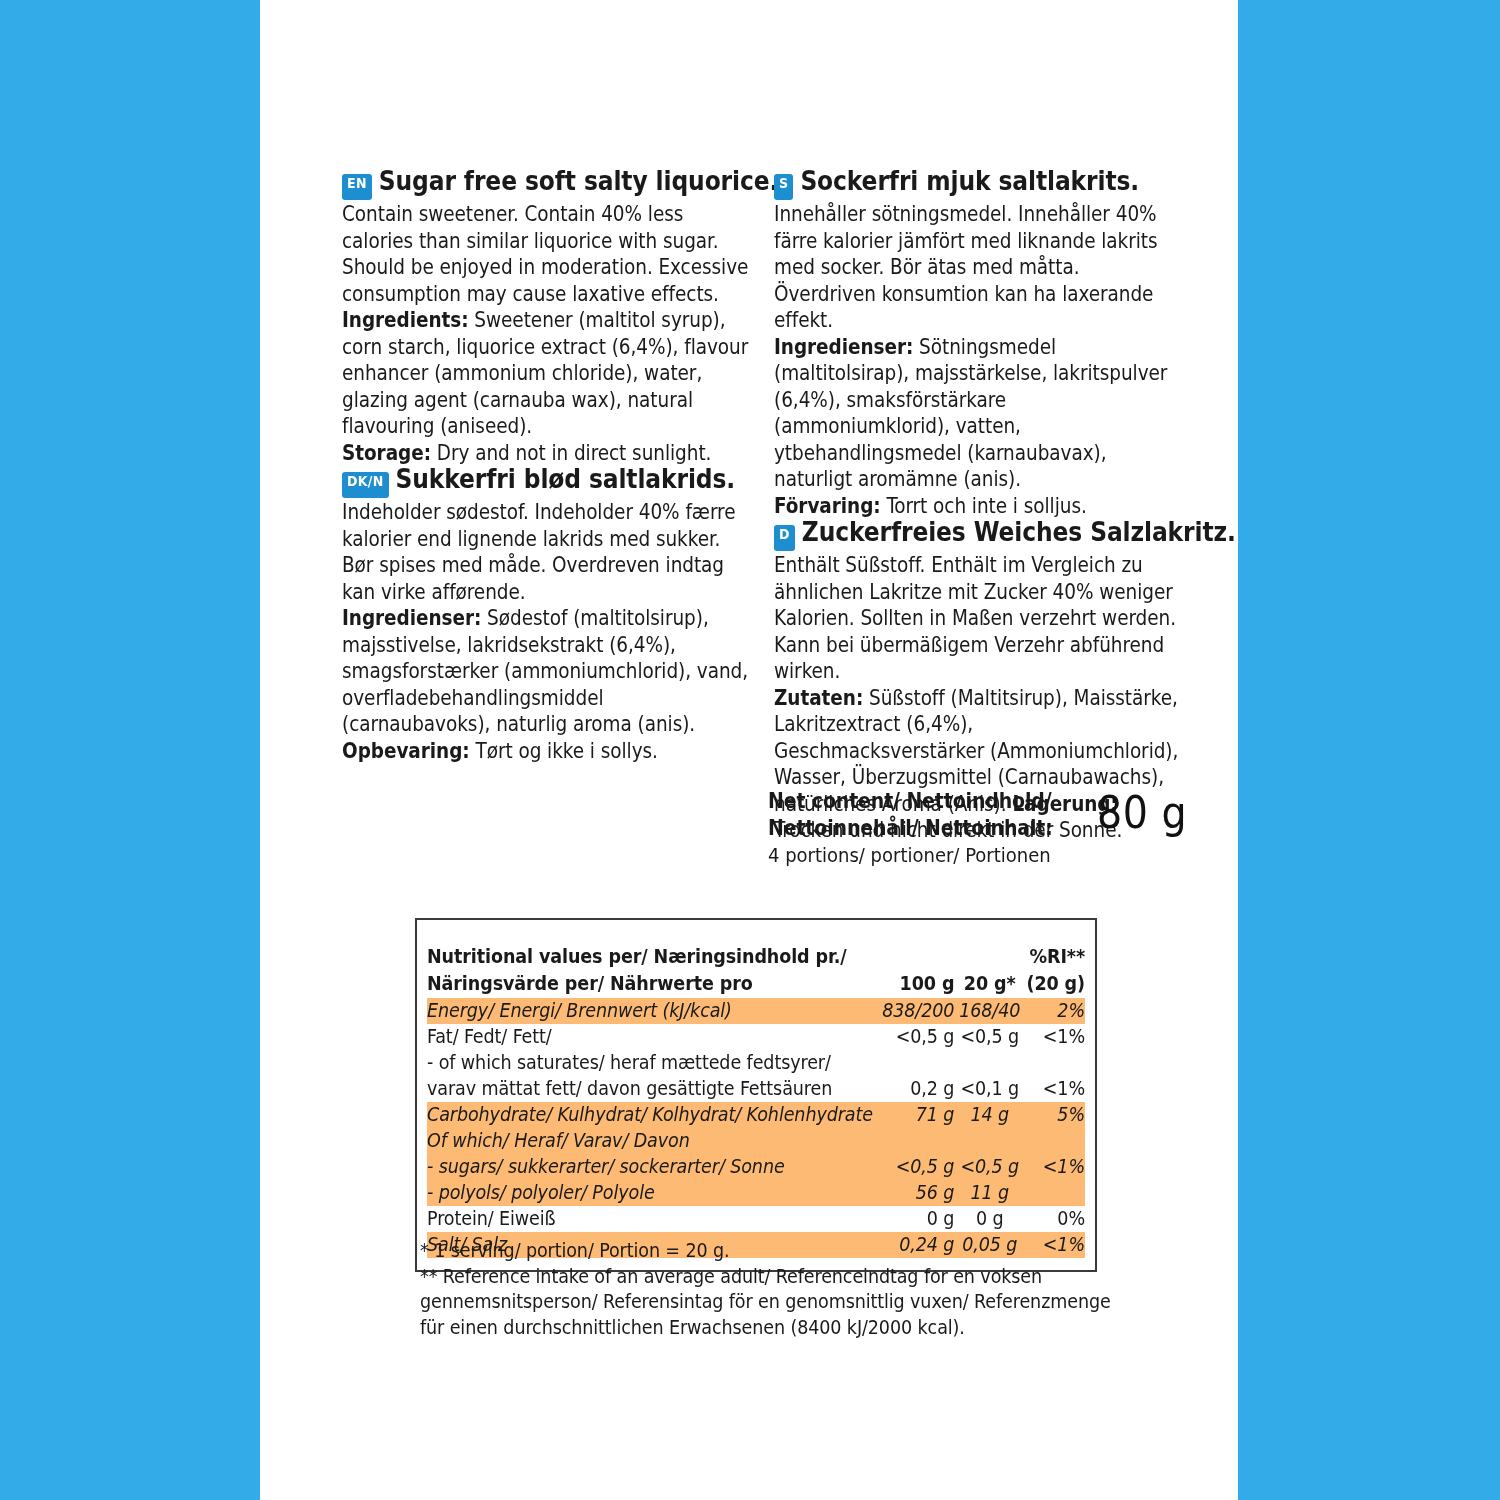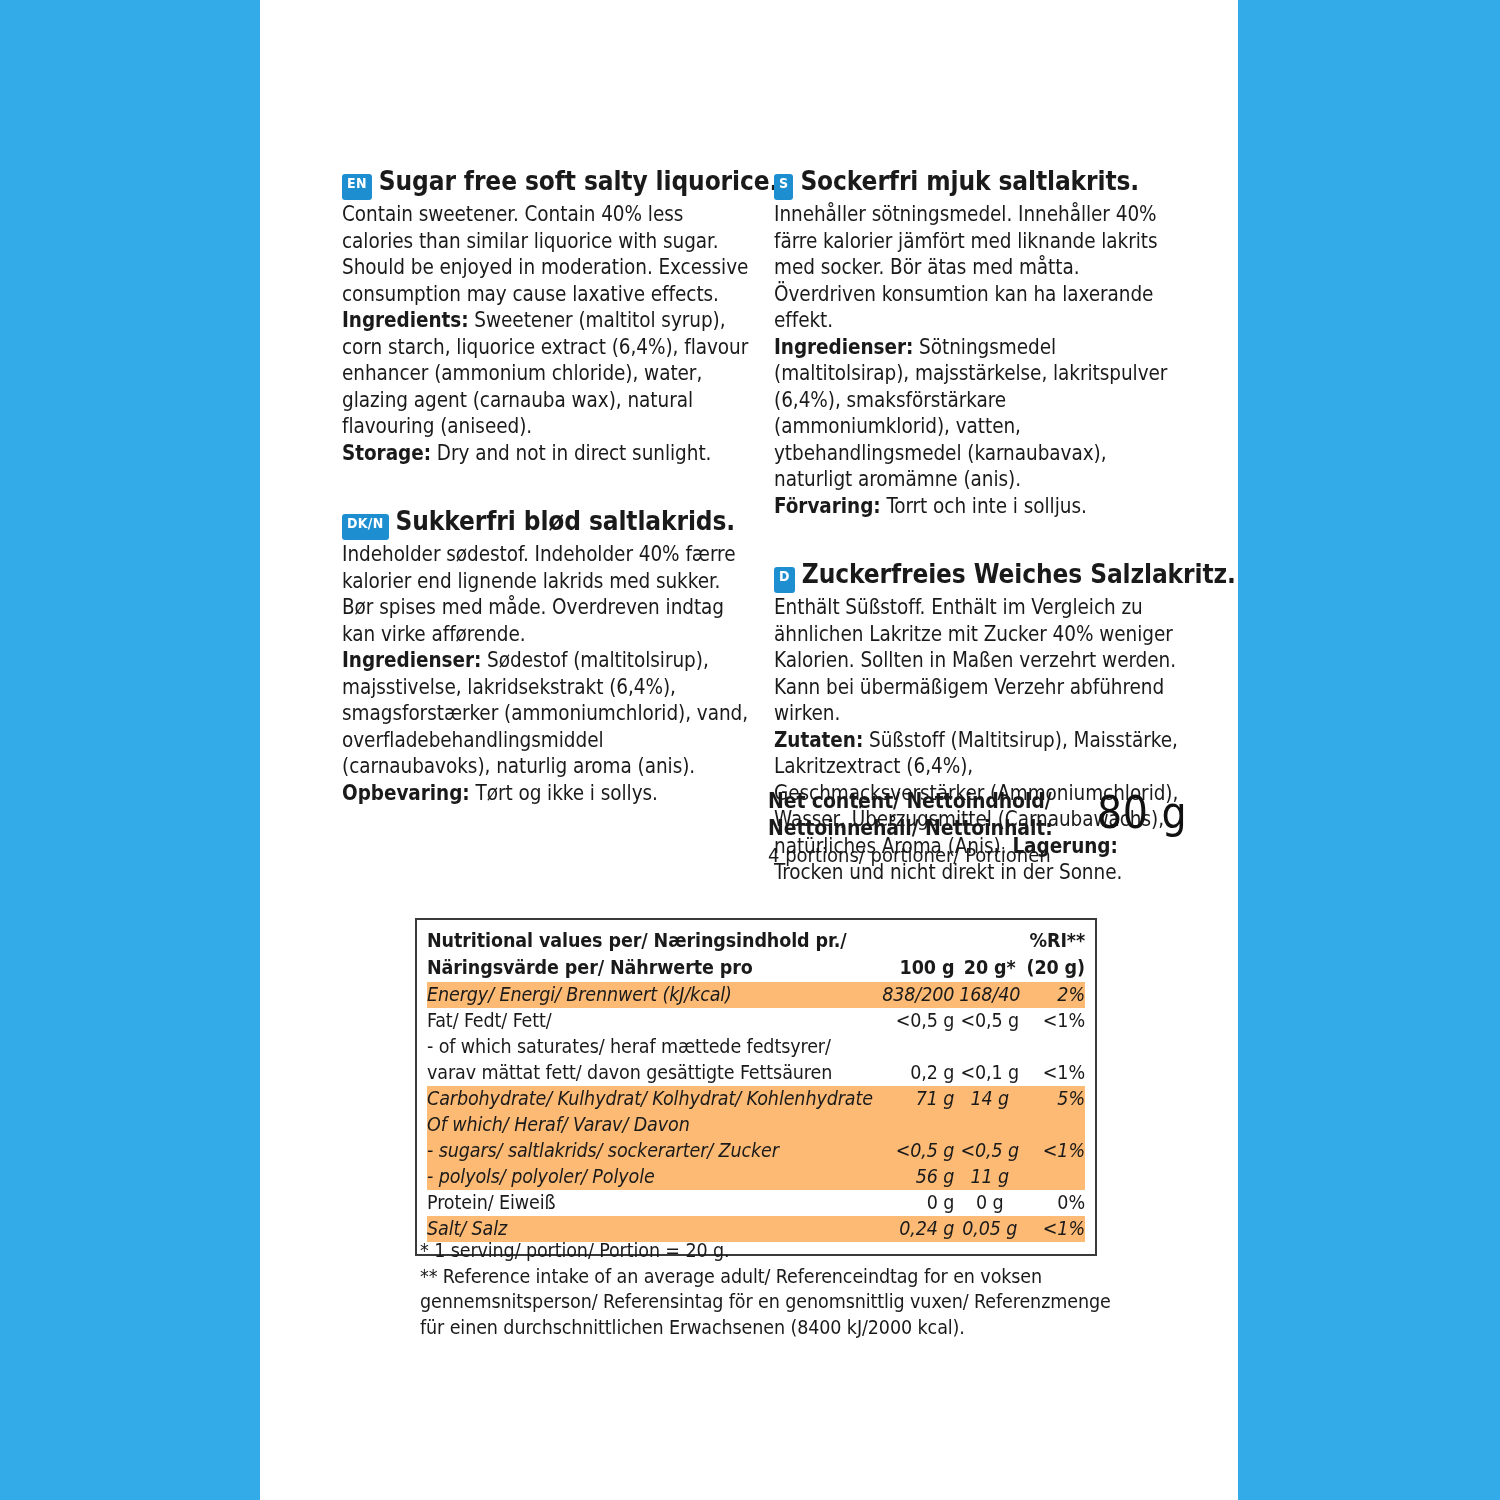--- a/index.html
+++ b/index.html
@@ -44,21 +44,21 @@
     width: 940px;
   }
   .lang-col {
     display: inline-block;
     vertical-align: top;
     width: 410px;
   }
   .lang-col.col-right { margin-left: 22px; }
 
   .lang-block { margin-bottom: 0; }
-  .lang-block + .lang-block { margin-top: 42px; }
+  .lang-block + .lang-block { }
 
   .badge {
     display: inline-block;
     background: #1D8FD1;
     color: #ffffff;
     font-weight: bold;
     font-size: 14px;
     line-height: 17px;
     letter-spacing: 0.3px;
     padding: 1px 5px 8px 5px;
@@ -121,21 +121,21 @@
   }
 
   
   .nutri-wrap {
     position: absolute;
     left: 155px;
     top: 918px;
     width: 682px;
     border: 2px solid #3a3a3a;
     box-sizing: border-box;
-    padding: 8px 10px 12px 10px;
+    padding: 24px 10px 12px 10px;
     background: #ffffff;
   }
   table.nutri {
     border-collapse: collapse;
     width: 100%;
     font-size: 19.5px;
     color: #1a1a1a;
     letter-spacing: -0.1px;
   }
   table.nutri td {
@@ -293,21 +293,21 @@
               <td class="c-20">14 g</td>
               <td class="c-ri">5%</td>
             </tr>
             <tr class="shaded">
               <td class="c-label indent1">Of which/ Heraf/ Varav/ Davon</td>
               <td class="c-100"></td>
               <td class="c-20"></td>
               <td class="c-ri"></td>
             </tr>
             <tr class="shaded">
-              <td class="c-label indent1">- sugars/ saltlakrids/ sockerarter/ Zucker</td>
+              <td class="c-label indent1">- sugars/ sukkerarter/ sockerarter/ Sonne</td>
               <td class="c-100">&lt;0,5 g</td>
               <td class="c-20">&lt;0,5 g</td>
               <td class="c-ri">&lt;1%</td>
             </tr>
             <tr class="shaded">
               <td class="c-label indent1">- polyols/ polyoler/ Polyole</td>
               <td class="c-100">56 g</td>
               <td class="c-20">11 g</td>
               <td class="c-ri"></td>
             </tr>

